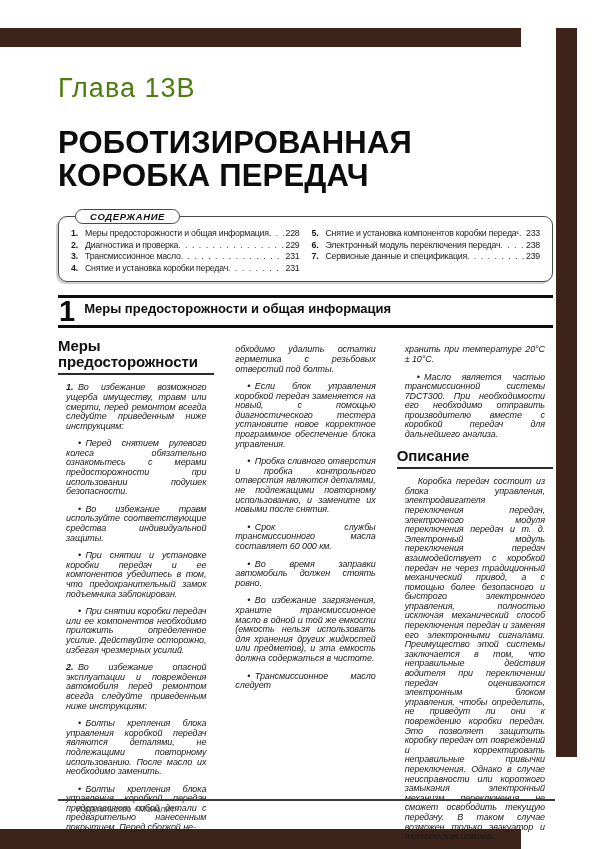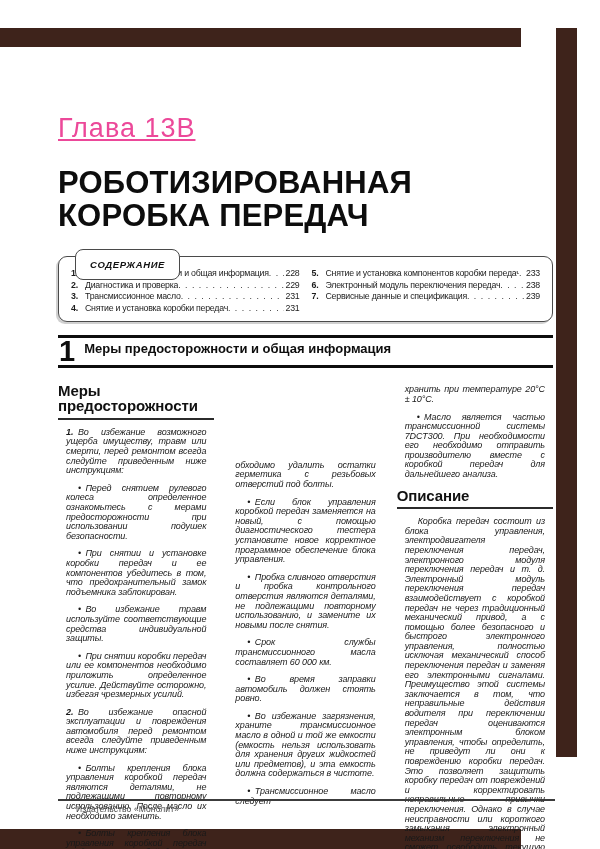--- a/index.html
+++ b/index.html
@@ -3,44 +3,44 @@
 <meta charset="utf-8">
 <style>
   html,body{margin:0;padding:0;background:#e8e8e8;}
   .page{position:relative;width:600px;height:849px;background:#ffffff;overflow:hidden;
         font-family:"Liberation Sans",sans-serif;color:#1a1a1a;}
   .bar{position:absolute;background:#3e231b;}
   .bar-top{left:0;top:28px;width:521px;height:19px;}
   .bar-right{left:556px;top:28px;width:21px;height:729px;}
   .bar-bottom{left:0;top:829px;width:521px;height:20px;}
   .content{position:absolute;left:58px;top:0;width:495px;}
-  .chapter{margin-top:113px;font-size:27px;font-weight:400;color:#ec4899;letter-spacing:1px;text-decoration:underline;}
+  .chapter{margin-top:73px;font-size:27px;font-weight:400;color:#4d7c0f;letter-spacing:1px;}
   .title{margin:22px 0 0 0;font-size:31px;font-weight:900;line-height:1.07;color:#0d0d0d;letter-spacing:0.2px;}
   
   .toc-box{position:relative;margin-top:24px;border:1.5px solid #4a4a4a;border-radius:9px;
            padding:11px 12px 7px 12px;box-shadow:-2px 2px 0 rgba(120,120,120,.35);}
   .toc-pill{position:absolute;top:-8px;left:16px;background:#fff;border:1.5px solid #4a4a4a;
-            border-radius:8px;padding:9px 14px;font-size:9.5px;font-weight:700;font-style:italic;
+            border-radius:8px;padding:1px 14px;font-size:9.5px;font-weight:700;font-style:italic;
             letter-spacing:.6px;color:#111;}
   .toc-cols{display:flex;gap:12px;}
   .toc-col{flex:1;min-width:0;}
   .toc-item{display:flex;align-items:baseline;font-size:8.8px;letter-spacing:-0.25px;
             line-height:11.5px;white-space:nowrap;color:#1c1c1c;}
   .toc-num{font-weight:700;flex:none;width:14px;}
   .toc-label{flex:0 1 auto;overflow:hidden;}
   .toc-dots{flex:1 1 0;min-width:5px;overflow:hidden;color:#333;}
   .toc-dots::after{content:". . . . . . . . . . . . . . . . . . . . . . . . . . . . . . . .";letter-spacing:1px;}
   .toc-page{flex:none;padding-left:2px;}
   
   .section-band{margin-top:13px;border-top:3.5px solid #0d0d0d;border-bottom:3.5px solid #0d0d0d;
                 display:flex;gap:9px;padding:1px 0 2px 1px;align-items:flex-start;}
   .section-num{font-size:29px;font-weight:900;line-height:24px;color:#0d0d0d;}
   .section-title{font-size:13px;font-weight:700;margin-top:2px;color:#0d0d0d;}
   
-  .cols{display:flex;gap:13px;margin-top:9px;align-items:center;}
+  .cols{display:flex;gap:13px;margin-top:9px;}
   .col{width:157px;min-width:0;font-size:9px;line-height:9.6px;letter-spacing:-0.1px;
        text-align:justify;color:#191919;}
   .col h3{margin:1px 0 0 0;font-size:15px;line-height:15.5px;font-weight:700;text-align:left;color:#111;}
   .h-rule{border:none;border-top:2px solid #2b2b2b;margin:4px 0 5px 0;}
   .col p{margin:8px;font-style:italic;}
   .col p.bullet{text-indent:12px;}
   .col p.indent{text-indent:13px;}
   .col p.num b{letter-spacing:0;}
   
   .footer{position:absolute;left:58px;top:799px;width:497px;}
@@ -115,23 +115,23 @@
     <div class="section-band">
       <div class="section-num">1</div>
       <div class="section-title">Меры предосторожности и общая информация</div>
     </div>
 
     <div class="cols" id="cols">
         <div class="col">
           <h3>Меры предосторожности</h3>
           <div class="h-rule"></div>
           <p class="num"><b>1.</b> Во избежание возможного ущерба имуществу, травм или смерти, перед ремонтом всегда следуйте приведенным ниже инструкциям:</p>
-          <p class="bullet">• Перед снятием рулевого колеса определенное ознакомьтесь с мерами предосторожности при использовании подушек безопасности.</p>
+          <p class="bullet">• Перед снятием рулевого колеса обязательно ознакомьтесь с мерами предосторожности при использовании подушек безопасности.</p>
+          <p class="bullet">• Во избежание травм используйте соответствующие средства индивидуальной защиты.</p>
           <p class="bullet">• При снятии и установке коробки передач и ее компонентов убедитесь в том, что предохранительный замок подъемника заблокирован.</p>
-          <p class="bullet">• Во избежание травм используйте соответствующие средства индивидуальной защиты.</p>
           <p class="bullet">• При снятии коробки передач или ее компонентов необходимо приложить определенное усилие. Действуйте осторожно, избегая чрезмерных усилий.</p>
           <p class="num"><b>2.</b> Во избежание опасной эксплуатации и повреждения автомобиля перед ремонтом всегда следуйте приведенным ниже инструкциям:</p>
           <p class="bullet">• Болты крепления блока управления коробкой передач являются деталями, не подлежащими повторному использованию. После масло их необходимо заменить.</p>
           <p class="bullet">• Болты крепления блока управления коробкой передач представляют собой детали с предварительно нанесенным покрытием. Перед сборкой не-</p>
         </div>
         <div class="col">
           <p>обходимо удалить остатки герметика с резьбовых отверстий под болты.</p>
           <p class="bullet">• Если блок управления коробкой передач заменяется на новый, с помощью диагностического тестера установите новое корректное программное обеспечение блока управления.</p>
           <p class="bullet">• Пробка сливного отверстия и пробка контрольного отверстия являются деталями, не подлежащими повторному использованию, и замените их новыми после снятия.</p>
           <p class="bullet">• Срок службы трансмиссионного масла составляет 60 000 км.</p>

